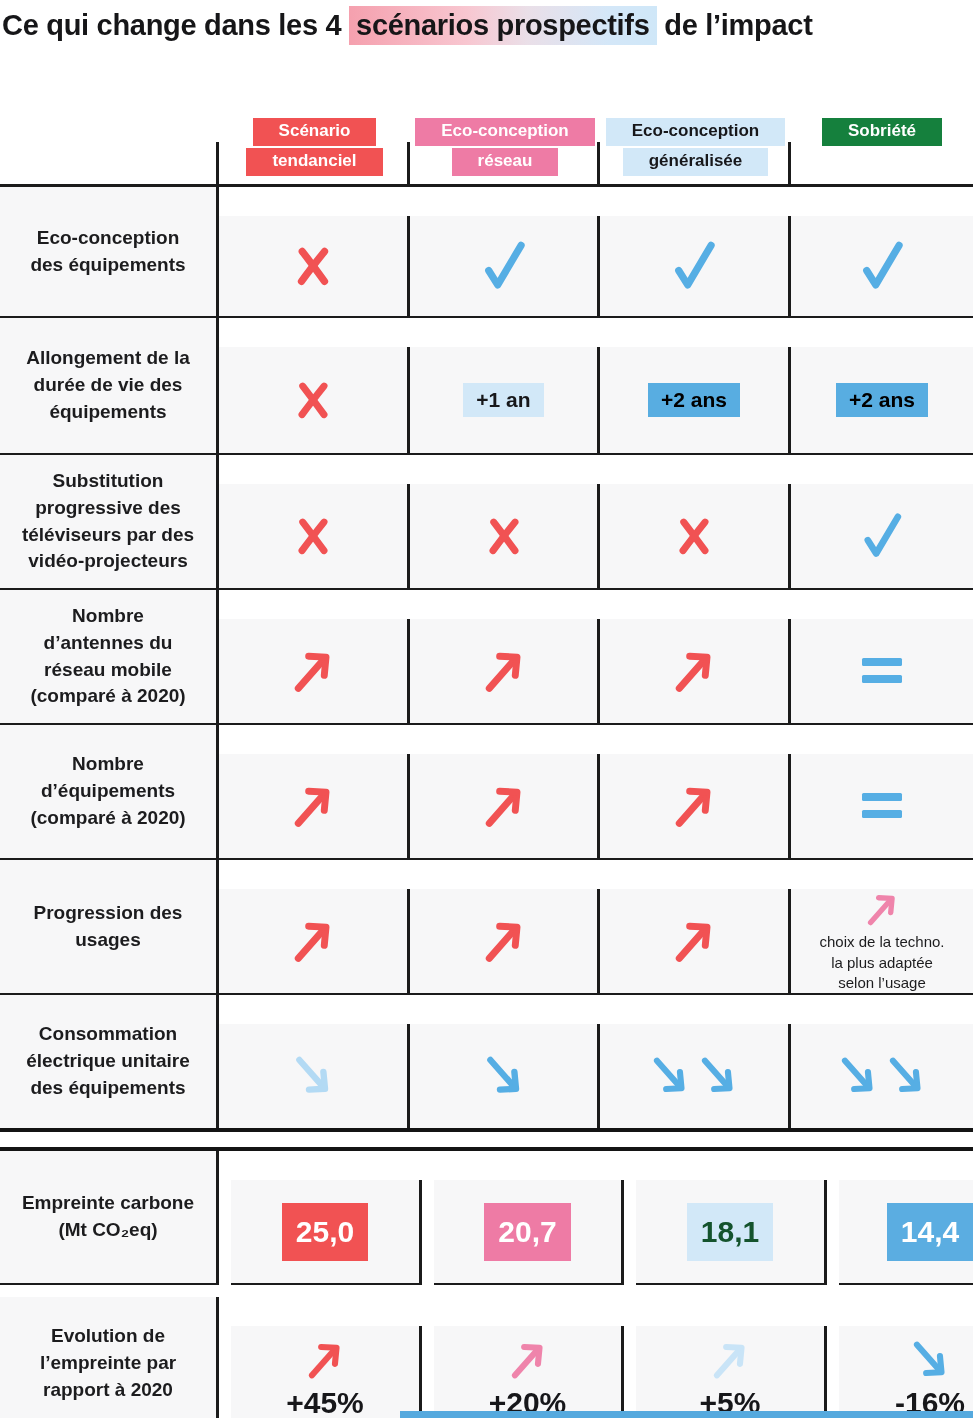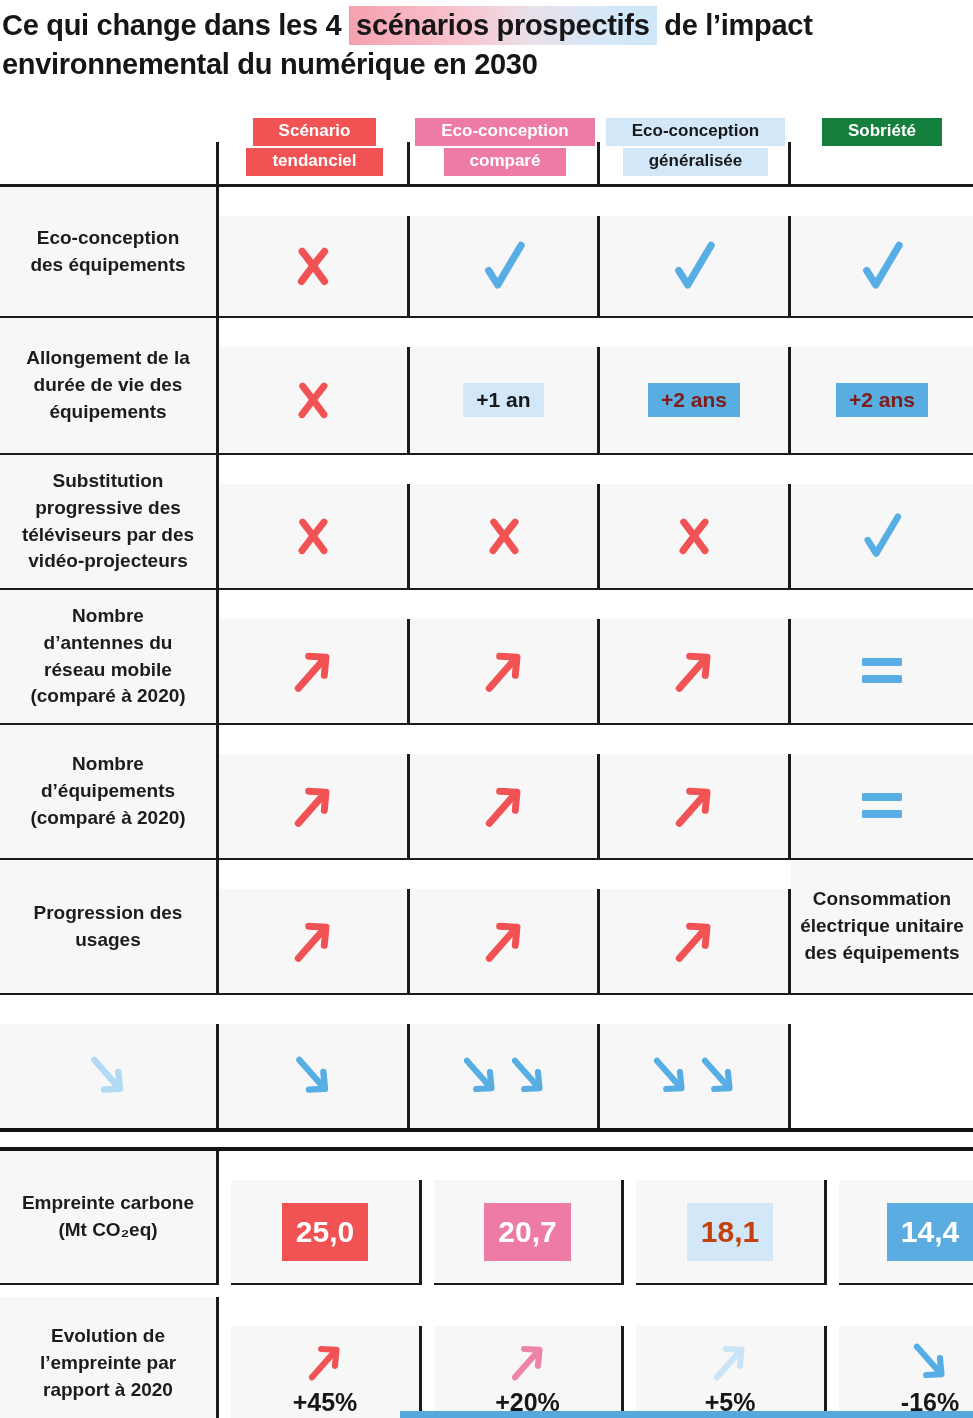--- a/index.html
+++ b/index.html
@@ -46,46 +46,46 @@
   .ic-red{color:#f15253}
   .ic-blue{color:#56aee4}
   .ic-pink{color:#ef84ab}
   .ic-pale{color:#b3daf4}
   .ic-vpale{color:#c9e4f7}
   .dbl{display:flex;gap:2px;align-items:center;}
 
   
   .chip{font-size:21px;font-weight:700;padding:5px 13px;}
   .chip-light{background:#d2e8f8;color:#17171a}
-  .chip-solid{background:#58ade1;color:#7f1d1d}
+  .chip-solid{background:#58ade1;color:#000000}
   .vchip{font-size:30px;font-weight:700;padding:12px 14px;}
   .v-red{background:#f15253;color:#fff}
   .v-pink{background:#ee7ba5;color:#fff}
-  .v-light{background:#d2e8f8;color:#c2410c}
+  .v-light{background:#d2e8f8;color:#14532d}
   .v-blue{background:#5bade1;color:#fff}
 
   .caption{font-size:15px;font-weight:500;line-height:1.35;text-align:center;margin-top:3px;color:#1c1c1e;}
-  .pct{font-size:25px;font-weight:700;color:#17171a;margin-top:3px;}
+  .pct{font-size:30px;font-weight:700;color:#17171a;margin-top:3px;}
 
   .footer-bar{position:absolute;left:400px;top:1411px;width:573px;height:7px;background:#55a9de;z-index:5;}
 </style>
 </head>
 <body>
 
 <div id="canvas">
 
-  <div class="title"><span data-bind="title.pre">Ce qui change dans les 4 </span><span class="hl" data-bind="title.highlight">scénarios prospectifs</span><span data-bind="title.mid"> de l’impact</span><br><span data-bind="title.line2">environnemental du numérique en 2030</span></div>
+  <div class="title"><span data-bind="title.pre">Ce qui change dans les 4 </span><span class="hl" data-bind="title.highlight">scénarios prospectifs</span><span data-bind="title.mid"> de l’impact</span><br></div>
 
   <div class="hcol" style="left:219px;width:191px">
     <span class="hchip h-red" data-bind="header.columns.0.line1">Scénario</span>
     <span class="hchip h-red" data-bind="header.columns.0.line2">tendanciel</span>
   </div>
   <div class="hcol" style="left:410px;width:190px">
     <span class="hchip h-pink" data-bind="header.columns.1.line1">Eco-conception</span>
-    <span class="hchip h-pink" data-bind="header.columns.1.line2">comparé</span>
+    <span class="hchip h-pink" data-bind="header.columns.1.line2">réseau</span>
   </div>
   <div class="hcol" style="left:600px;width:191px">
     <span class="hchip h-light" data-bind="header.columns.2.line1">Eco-conception</span>
     <span class="hchip h-light" data-bind="header.columns.2.line2">généralisée</span>
   </div>
   <div class="hcol" style="left:791px;width:182px">
     <span class="hchip h-blue" data-bind="header.columns.3.line1">Sobriété</span>
   </div>
 
   <div class="vstub" style="left:216px"></div>
@@ -237,20 +237,29 @@
       <svg class="ic ic-red" width="52" height="52" viewBox="0 0 60 60">
           <path d="M13 50 L43 16"></path>
           <path d="M25 13 L45 14 L43 35"></path>
         </svg>
     </div>
     <div class="cell">
       <svg class="ic ic-red" width="52" height="52" viewBox="0 0 60 60">
           <path d="M13 50 L43 16"></path>
           <path d="M25 13 L45 14 L43 35"></path>
         </svg>
+    </div>
+    <div class="cell">
+      <svg class="ic ic-pink" width="42" height="42" viewBox="0 0 60 60">
+          <path d="M13 50 L43 16"></path>
+          <path d="M25 13 L45 14 L43 35"></path>
+        </svg>
+      <div class="caption" data-bind="rows.5.cells.3.caption">choix de la techno.
+la plus adaptée
+selon l’usage</div>
     </div>
 
     <div class="lab" data-bind="rows.6.label">Consommation
 électrique unitaire
 des équipements</div>
     <div class="cell">
       <svg class="ic ic-pale" width="48" height="48" viewBox="0 0 60 60">
           <path d="M13 10 L43 44"></path>
           <path d="M25 47 L45 46 L43 25"></path>
         </svg>

